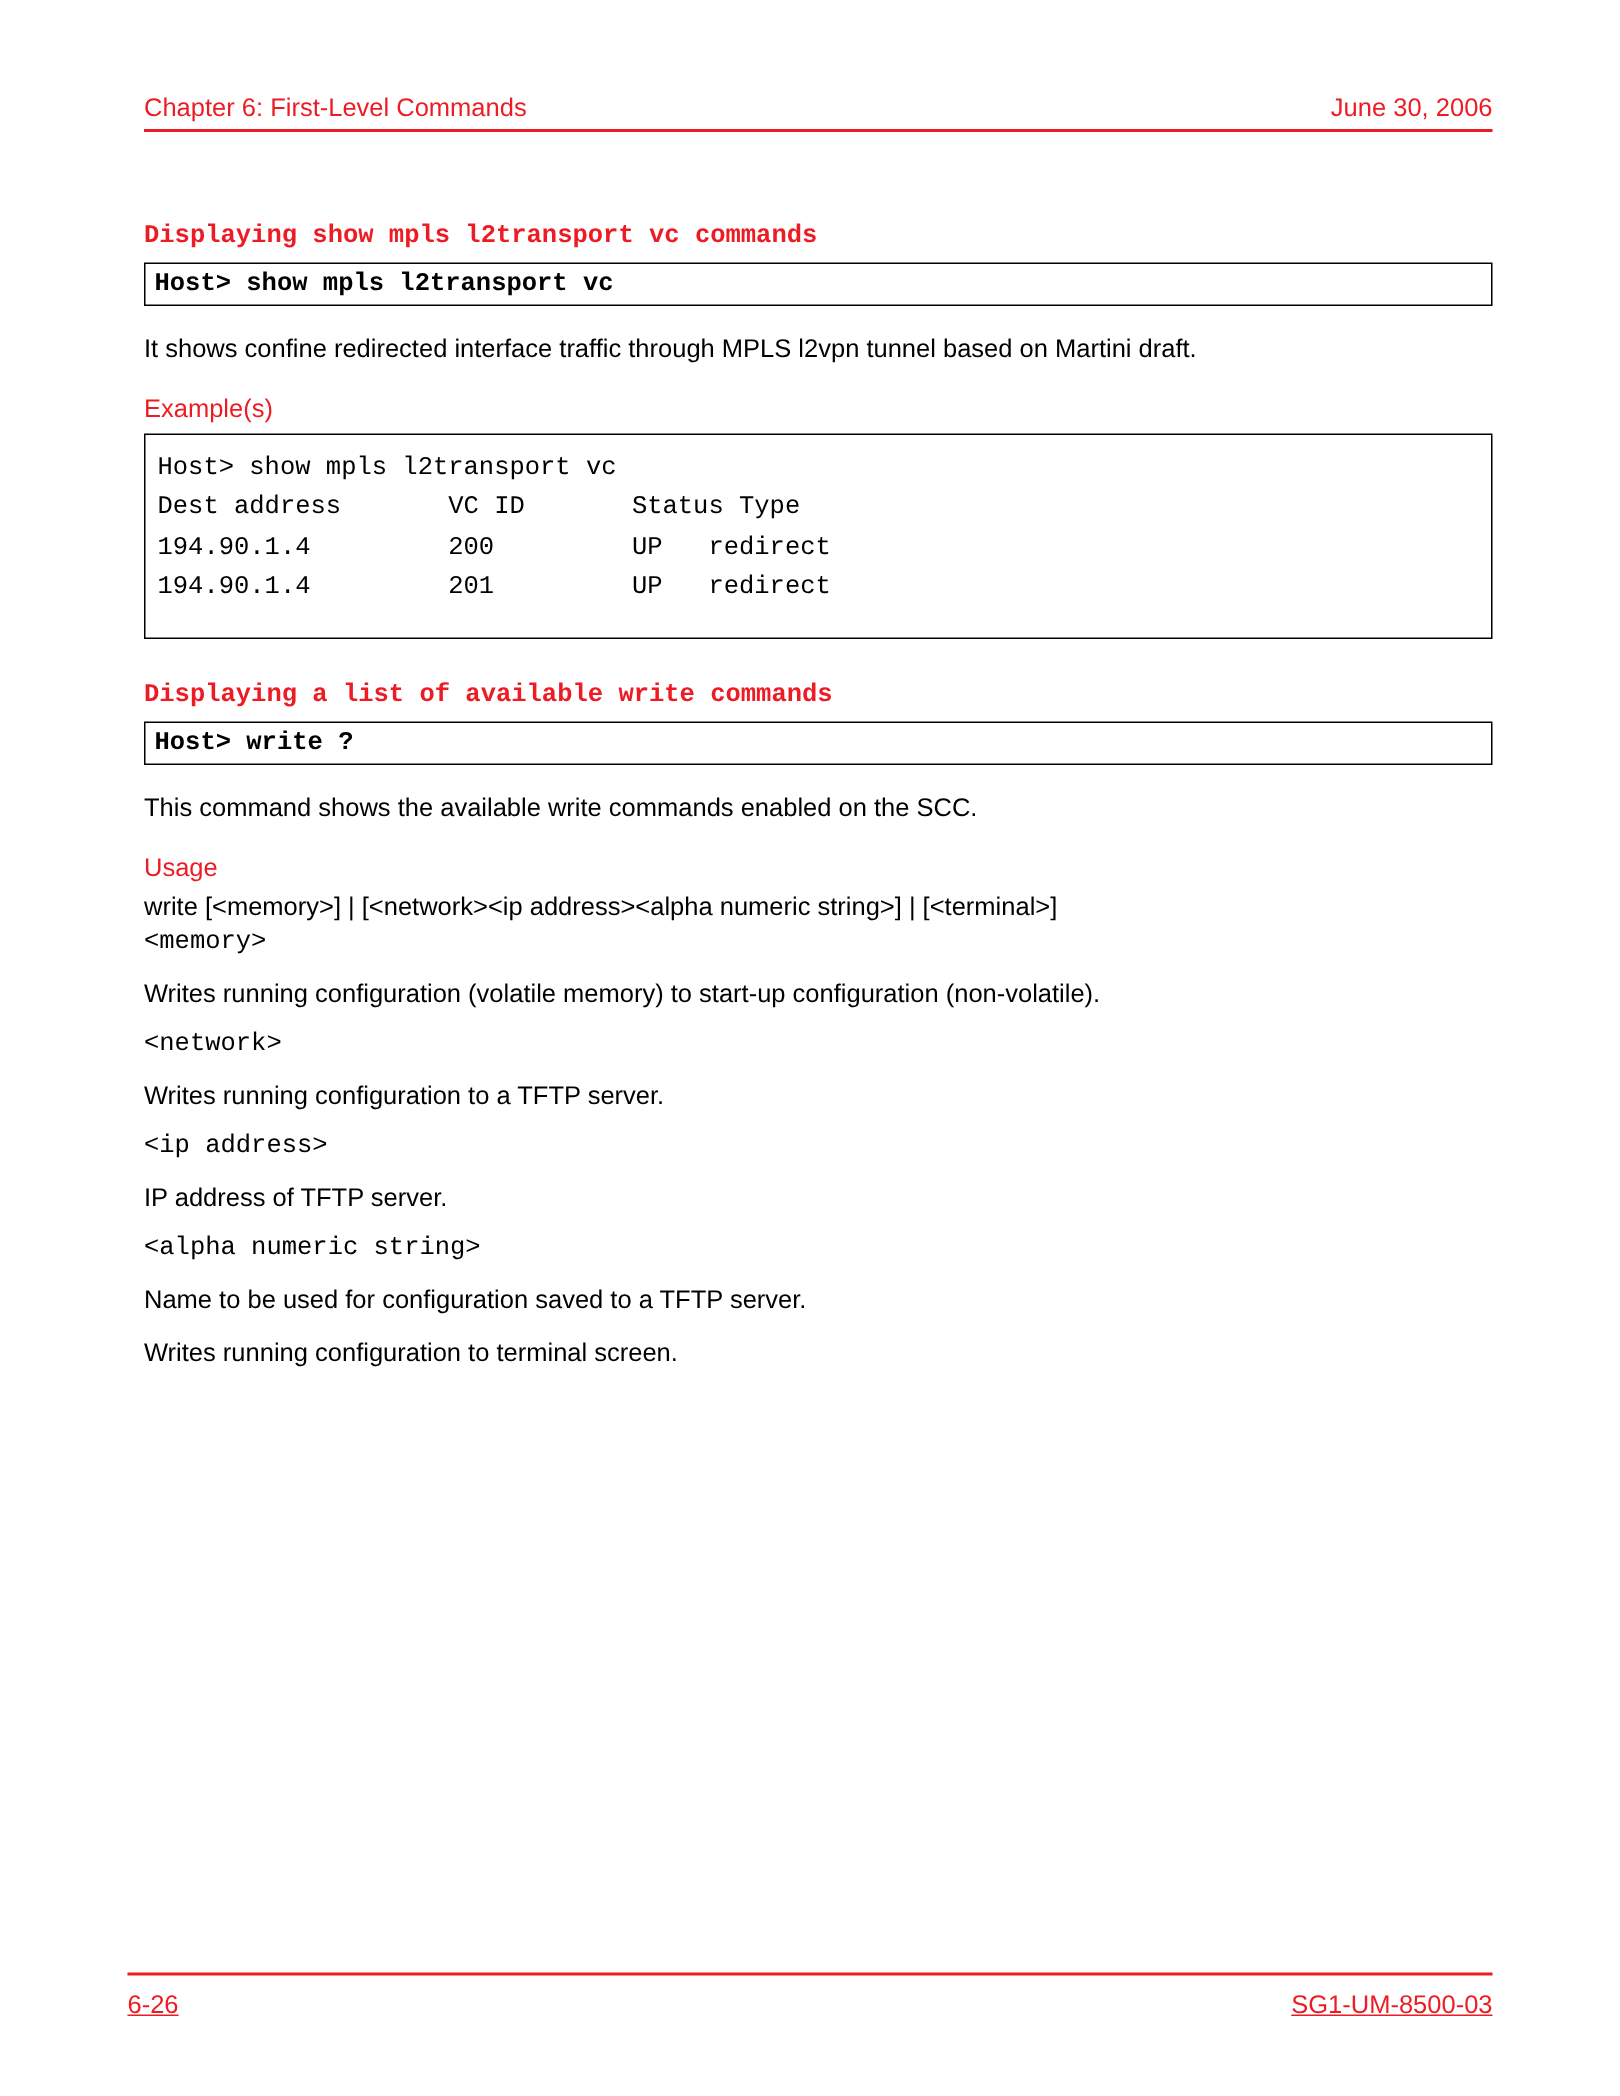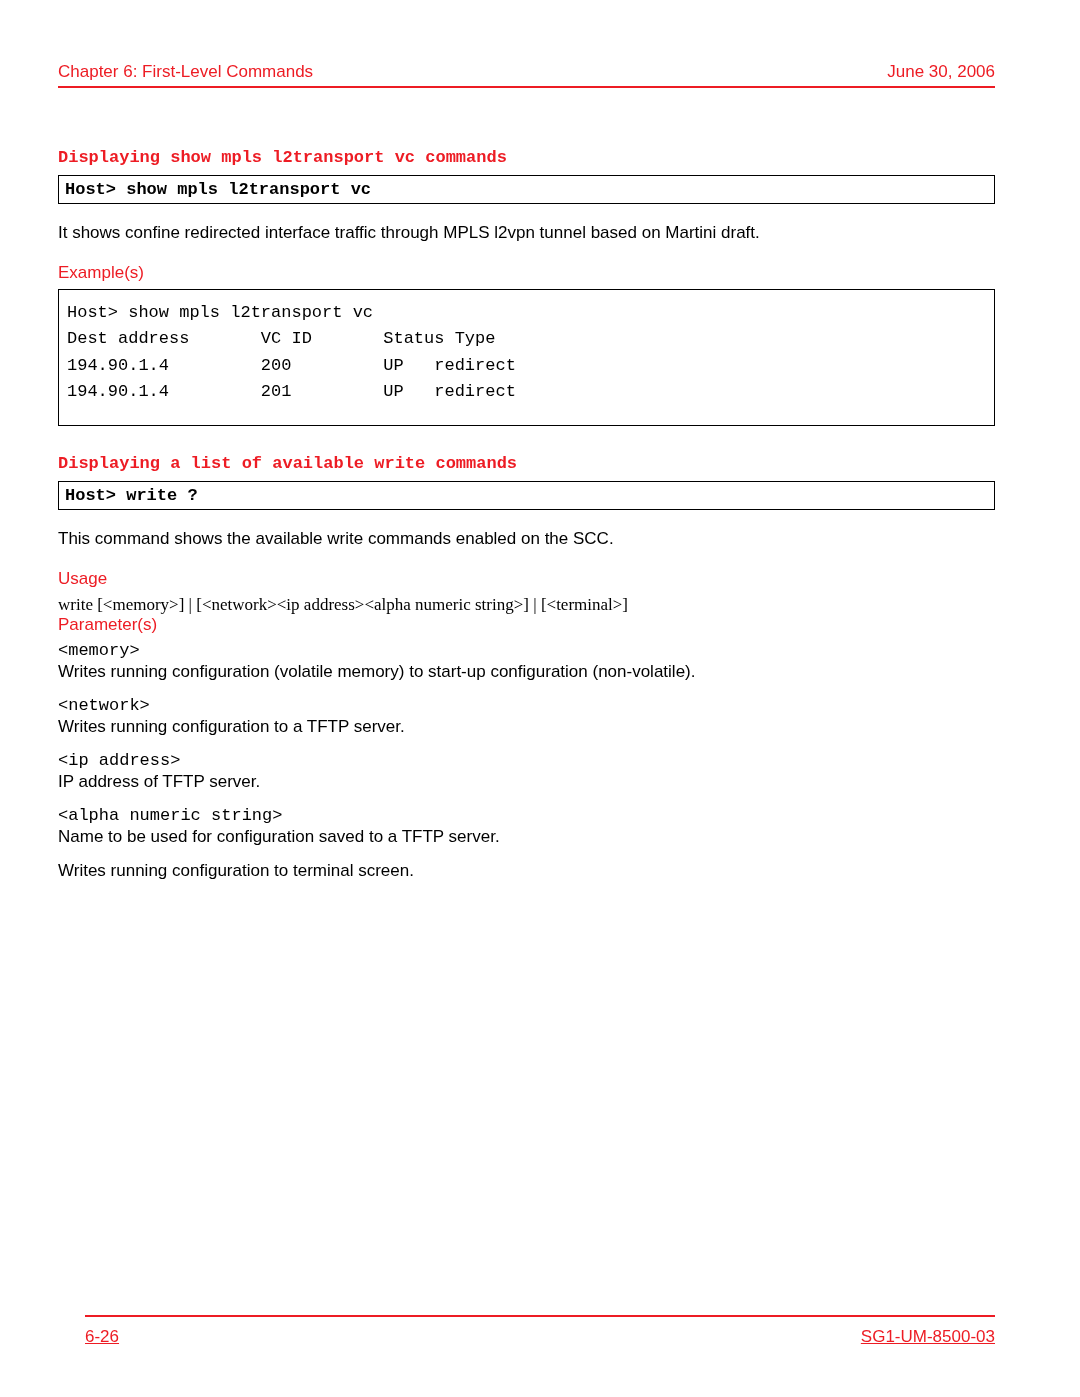--- a/index.html
+++ b/index.html
@@ -8,21 +8,21 @@
     padding: 0;
     background: #fff;
     font-family: Arial, Helvetica, sans-serif;
     font-size: 17px;
     color: #000;
     width: 1080px;
     height: 1397px;
     position: relative;
   }
   .page {
-    padding: 62px 85px 40px 58px;
+    padding: 62px 85px 40px 96px;
   }
   .header-row {
     display: flex;
     justify-content: space-between;
     border-bottom: 2px solid #ed1c24;
     padding-bottom: 4px;
     margin-bottom: 60px;
   }
   .header-left, .header-right {
     color: #ed1c24;
@@ -56,34 +56,34 @@
   }
   .example-box {
     border: 1px solid #000;
     padding: 10px 8px 20px 8px;
     font-family: "Courier New", monospace;
     font-size: 17px;
     white-space: pre;
     line-height: 1.55;
   }
   .mono {
-    font-family: Liberation Serif, serif;
+    font-family: Liberation Sans, sans-serif;
     font-size: 17px;
   }
   .param-block {
     margin-top: 4px;
     margin-bottom: 14px;
   }
   .param-name {
     font-family: "Courier New", monospace;
     font-size: 17px;
   }
   .param-desc {
     font-size: 17px;
-    margin-top: 2px;
+    margin-top: 15px;
   }
   .footer {
     position: absolute;
     bottom: 50px;
     left: 85px;
     right: 85px;
     border-top: 2px solid #ed1c24;
     padding-top: 10px;
     display: flex;
     justify-content: space-between;
@@ -112,21 +112,20 @@
 194.90.1.4         200         UP   redirect
 194.90.1.4         201         UP   redirect</div>
 
   <div class="section-title">Displaying a list of available write commands</div>
   <div class="cmd-box">Host&gt; write ?</div>
   <div class="body-text">This command shows the available write commands enabled on the SCC.</div>
 
   <div class="sub-heading">Usage</div>
   <div class="mono">write [&lt;memory&gt;] | [&lt;network&gt;&lt;ip address&gt;&lt;alpha numeric string&gt;] | [&lt;terminal&gt;]</div>
 
-  <div class="sub-heading">Parameter(s)</div>
 
   <div class="param-block">
     <div class="param-name">&lt;memory&gt;</div>
     <div class="param-desc">Writes running configuration (volatile memory) to start-up configuration (non-volatile).</div>
   </div>
 
   <div class="param-block">
     <div class="param-name">&lt;network&gt;</div>
     <div class="param-desc">Writes running configuration to a TFTP server.</div>
   </div>

